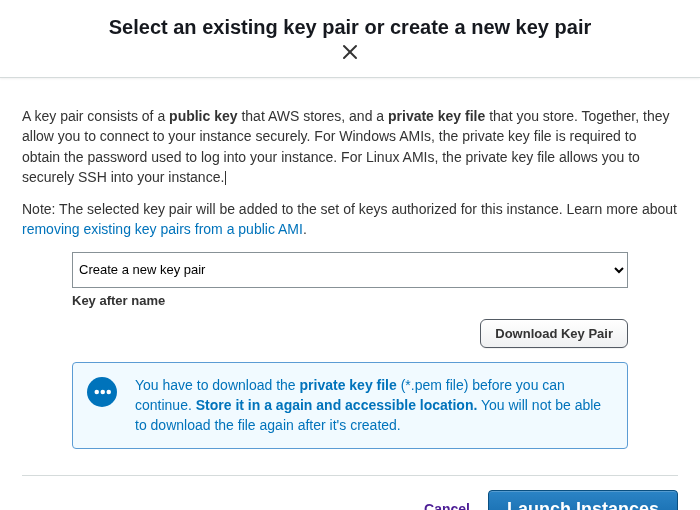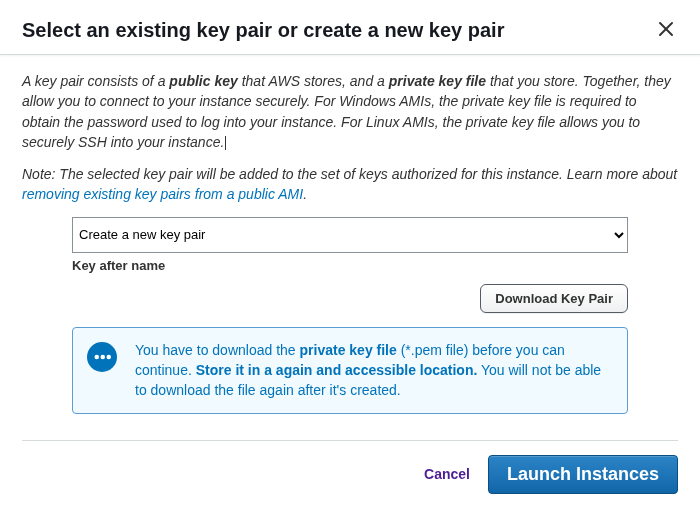--- a/index.html
+++ b/index.html
@@ -19,42 +19,42 @@
     height: 510px;
     display: flex;
     flex-direction: column;
   }
   .modal-header {
     display: flex;
     align-items: center;
     padding: 16px 22px 10px 22px;
     border-bottom: 1px solid #d5dbdb;
     box-shadow: 0 1px 2px rgba(0,0,0,0.06);
+    flex-direction: column;
   }
   .modal-title {
     flex: 1;
     font-size: 20px;
     font-weight: 700;
     color: #16191f;
   }
   .close-btn {
     cursor: pointer;
     font-size: 20px;
     color: #545b64;
     line-height: 1;
     padding: 4px;
   }
   .modal-body {
     padding: 16px 22px 8px 22px;
     color: #333;
     line-height: 1.45;
   }
   .modal-body p {
-    margin: 0 0 12px 0;
-    font-style: italic;
+    margin: 12px 0 12px 0;
   }
   .link {
     color: #0073bb;
     text-decoration: none;
     cursor: pointer;
   }
   .cursor {
     border-right: 1px solid #333;
     display: inline-block;
     height: 1em;

